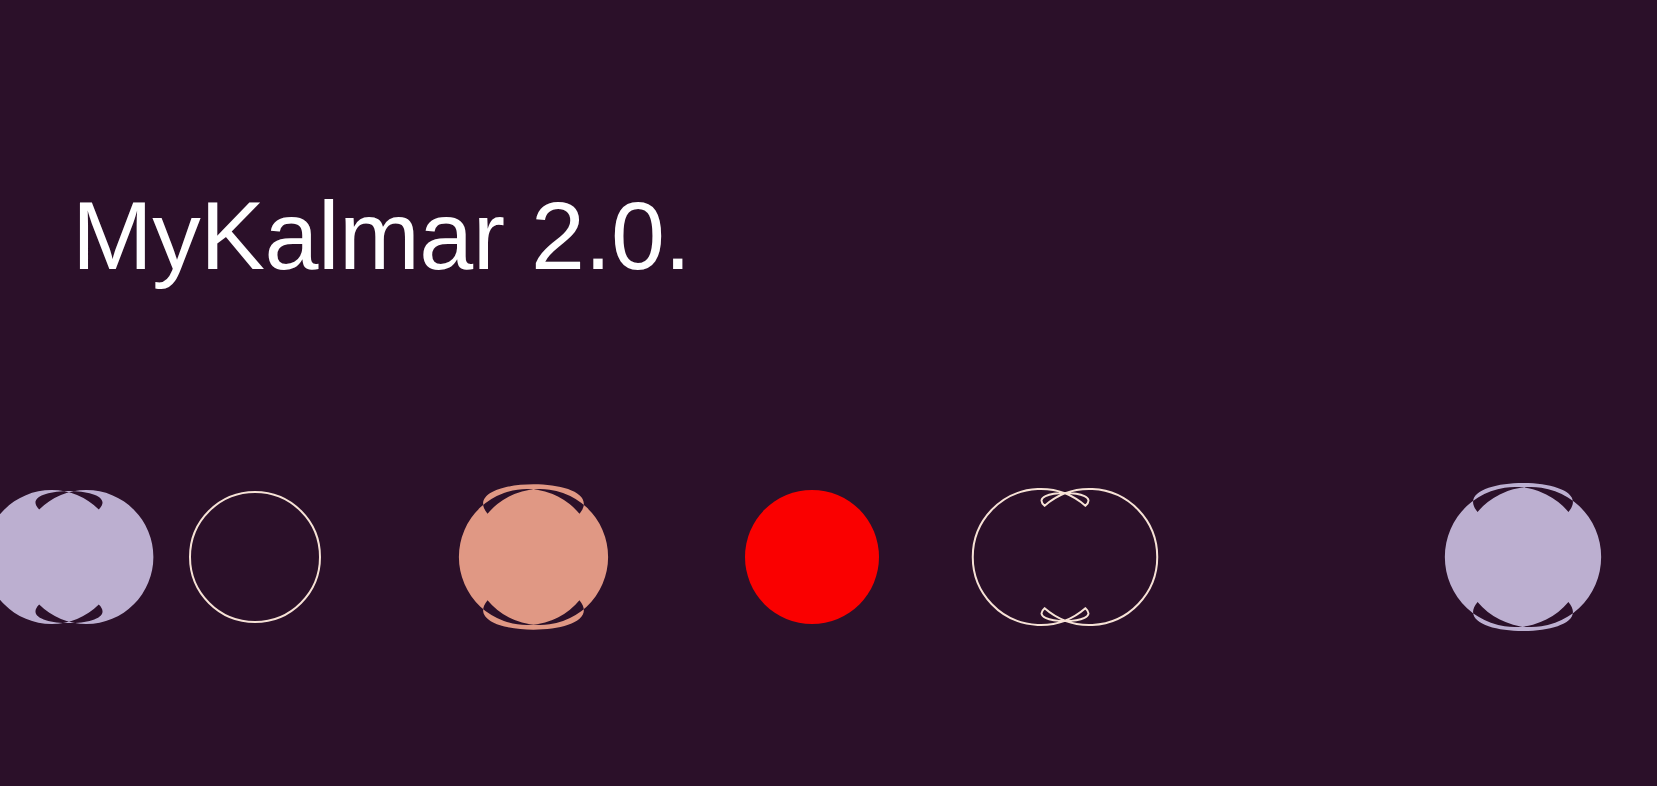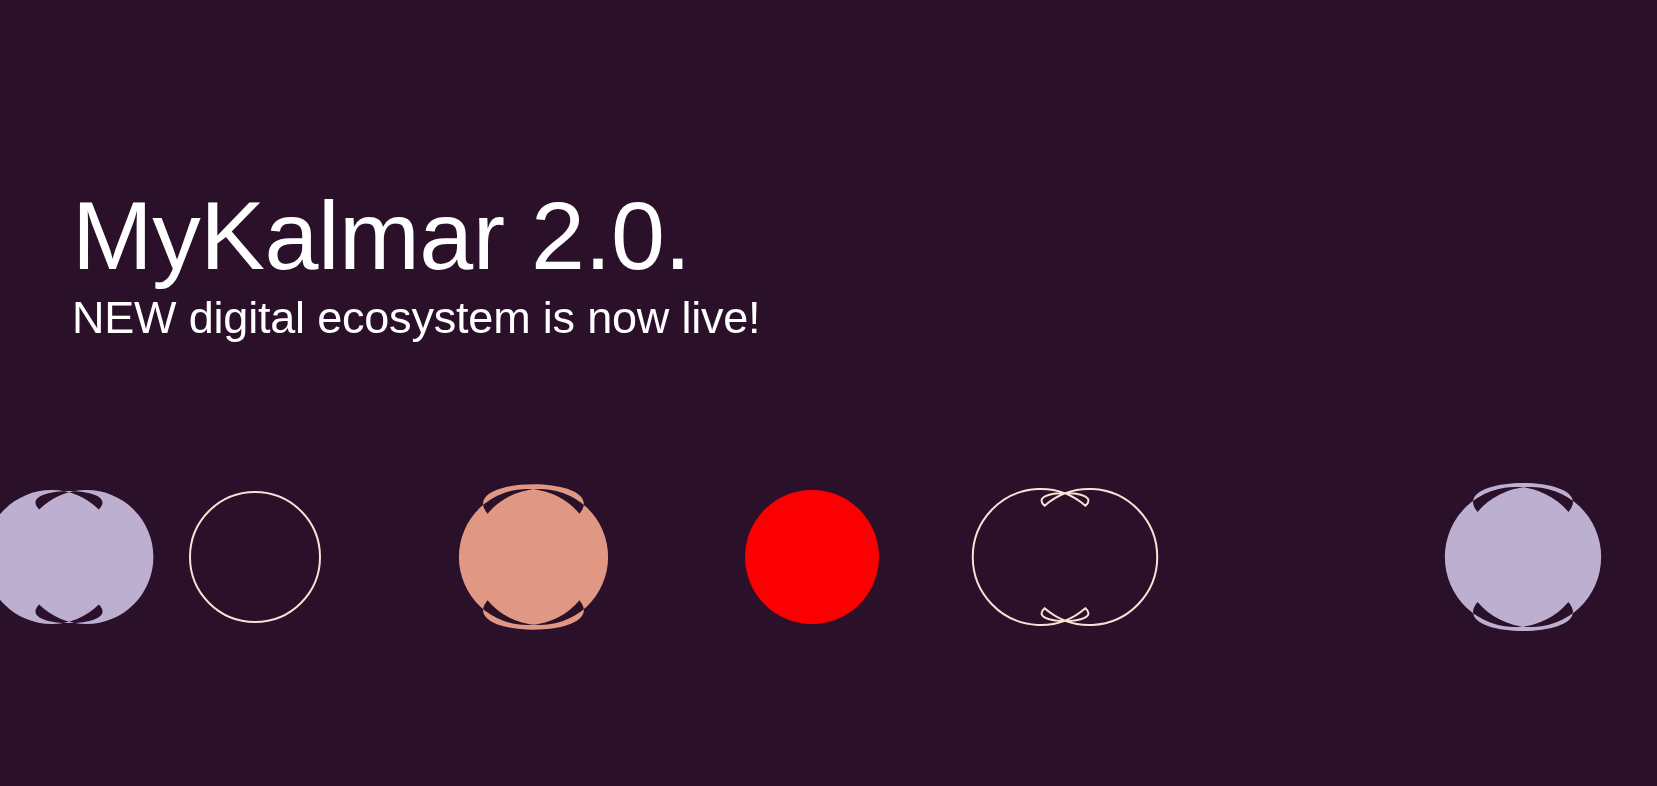--- a/index.html
+++ b/index.html
@@ -79,16 +79,15 @@
         <circle cx="255" cy="557" r="65" fill="none" stroke="#F7E2D6" stroke-width="2"></circle>
         <path d="M 487.55277633836806 600.1532814410383 A 68 68 0 1 0 487.55277633836806 513.8467185589617 C 455.23541078859046 474.4900989261471 611.7645892114095 474.4900989261471 579.4472236616319 513.8467185589617 A 68 68 0 1 0 579.4472236616319 600.1532814410383 C 611.7645892114095 639.5099010738529 455.23541078859046 639.5099010738529 487.55277633836806 600.1532814410383 Z" fill="#E09884" stroke="none"></path>
         <circle cx="812" cy="557" r="67" fill="#FA0000" stroke="none"></circle>
         <path d="M 1044.6228586622383 608.3108222971518 A 68 68 0 1 0 1044.6228586622383 505.68917770284816 C 1025.1549290259659 488.7587401515871 1104.8450709740341 488.7587401515871 1085.3771413377617 505.68917770284816 A 68 68 0 1 0 1085.3771413377617 608.3108222971518 C 1104.8450709740341 625.2412598484129 1025.1549290259659 625.2412598484129 1044.6228586622383 608.3108222971518 Z" fill="none" stroke="#F7E2D6" stroke-width="2"></path>
         <path d="M 1477.577586499046 602.049331015424 A 70 70 0 1 0 1477.577586499046 511.9506689845761 C 1444.9972667468198 473.20259303437314 1601.0027332531802 473.20259303437314 1568.422413500954 511.9506689845761 A 70 70 0 1 0 1568.422413500954 602.049331015424 C 1601.0027332531802 640.7974069656269 1444.9972667468198 640.7974069656269 1477.577586499046 602.049331015424 Z" fill="#BCAFD0" stroke="none"></path>
       </svg>
   </div>
 
   <div id="hero-text">
     <h1 id="hero-title">MyKalmar 2.0.</h1>
-    <p id="hero-subtitle">NEW digital ecosystem is now live!</p>
   </div>
 
 </div>
 
 </body></html>

